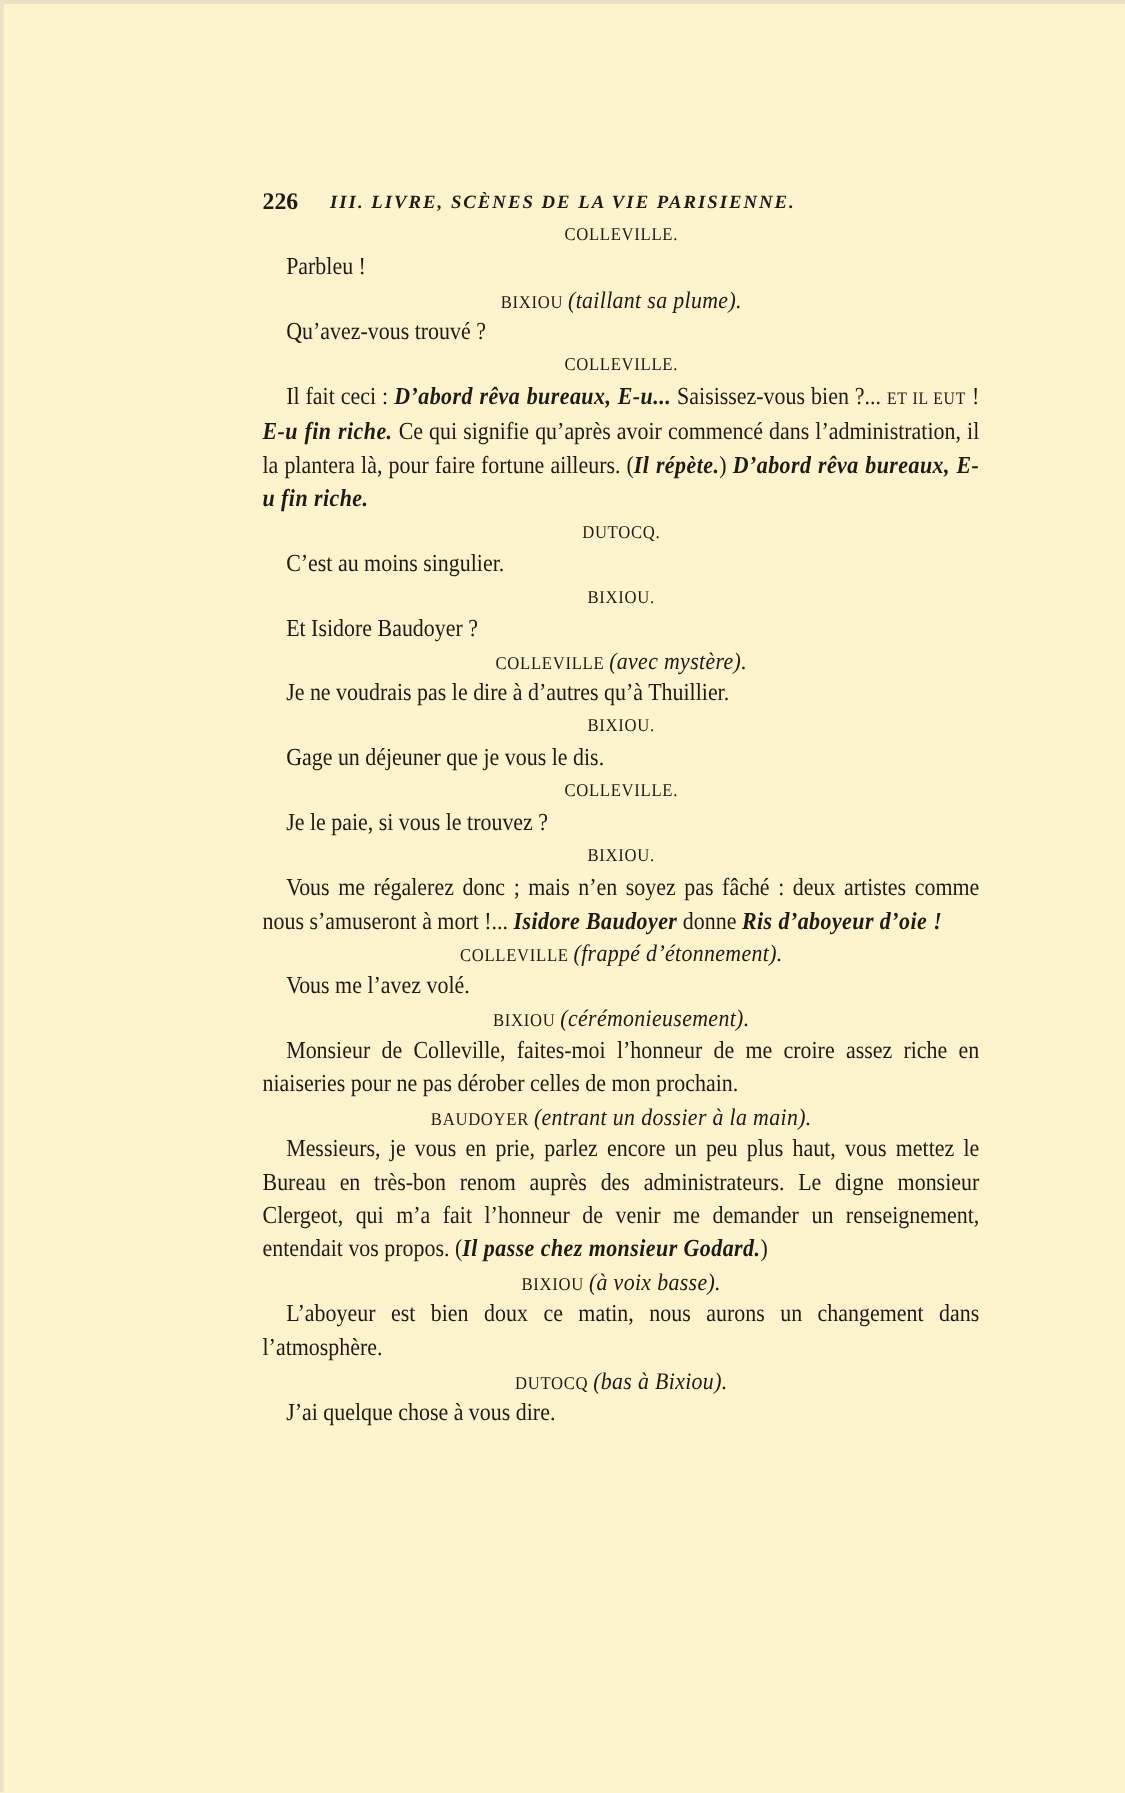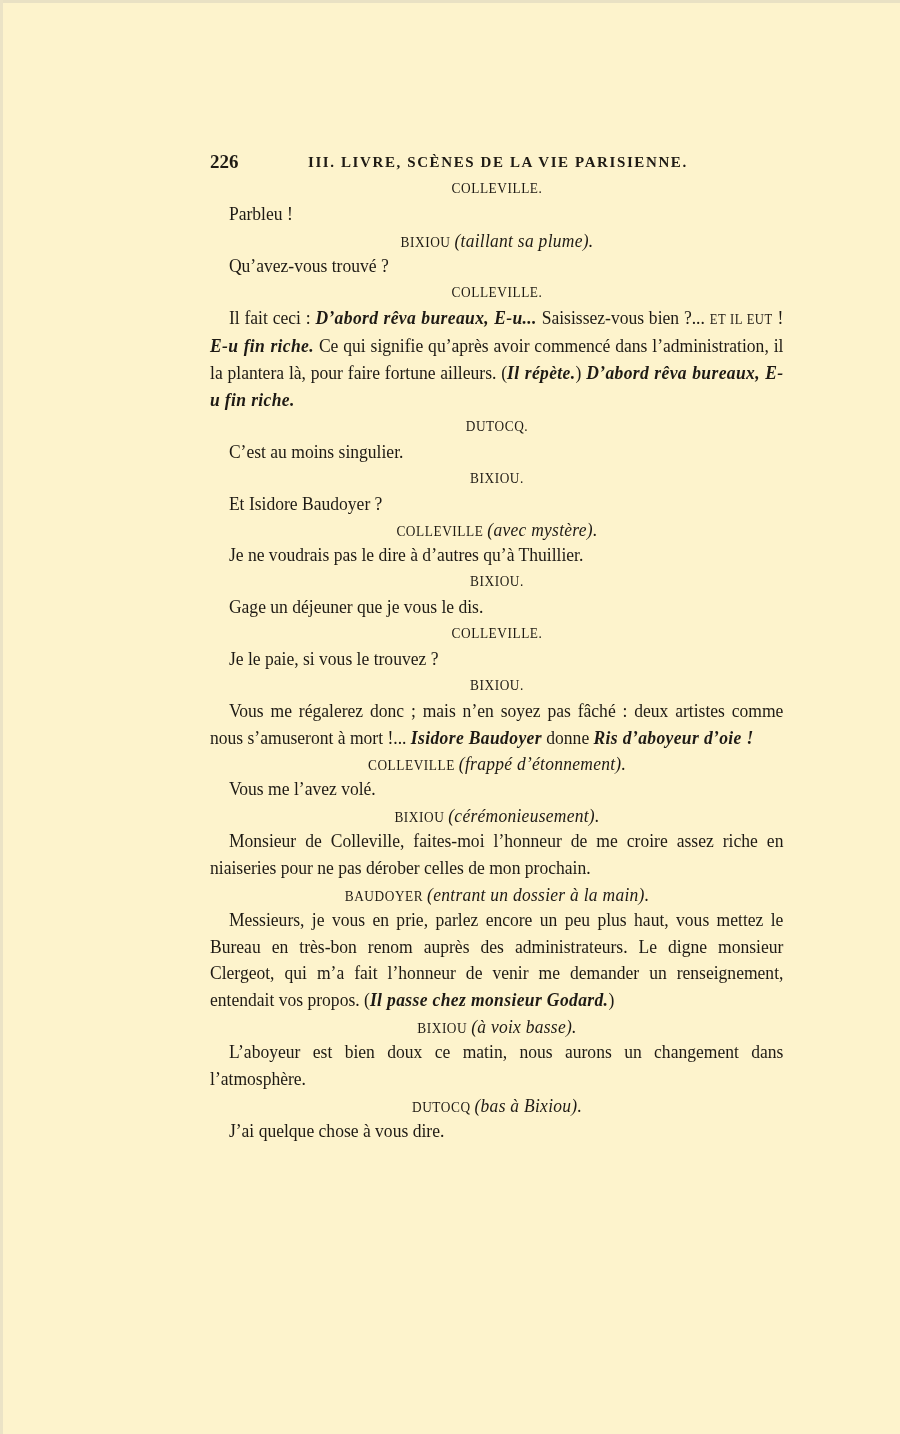--- a/index.html
+++ b/index.html
@@ -9,24 +9,24 @@
       position: relative; overflow: hidden;
       font-family: "Liberation Serif", "DejaVu Serif", serif;
       color: #1e1a14;
     }
     .page-edge-top { position:absolute; left:0; top:0; width:900px; height:3px; background:#e9e1c4; }
     .page-edge-left { position:absolute; left:0; top:0; width:3px; height:1434px; background:#ebe3c6; }
     .text-block { position: absolute; left: 210px; width: 574px; top: 148px; }
     .running-head {
       display: flex; align-items: center;
       font-size: 17.5px; font-weight: bold; letter-spacing: 1.3px;
-      height: 28px; line-height: 28px; gap: 44px;
+      height: 28px; line-height: 28px;
     }
     .running-head .folio { font-size: 19px; letter-spacing: 0; width: 54px; }
-    .running-head .title { font-size: 15px; letter-spacing: 1.6px; }
+    .running-head .title { font-size: 15px; letter-spacing: 1.6px; font-style: italic; }
     .speaker {
       text-align: center; font-size: 14.5px; letter-spacing: 0.6px;
       height: 25px; line-height: 25px; transform: scaleX(0.92);
     }
     .speaker .direction { font-style: italic; font-size: 19px; letter-spacing: 0.3px; }
     .speech {
       font-size: 19.5px; line-height: 26.8px;
       text-align: justify; transform-origin: left; transform: scaleX(0.9); width: 111%;
     }
     .speech.indent { text-indent: 21px; }

